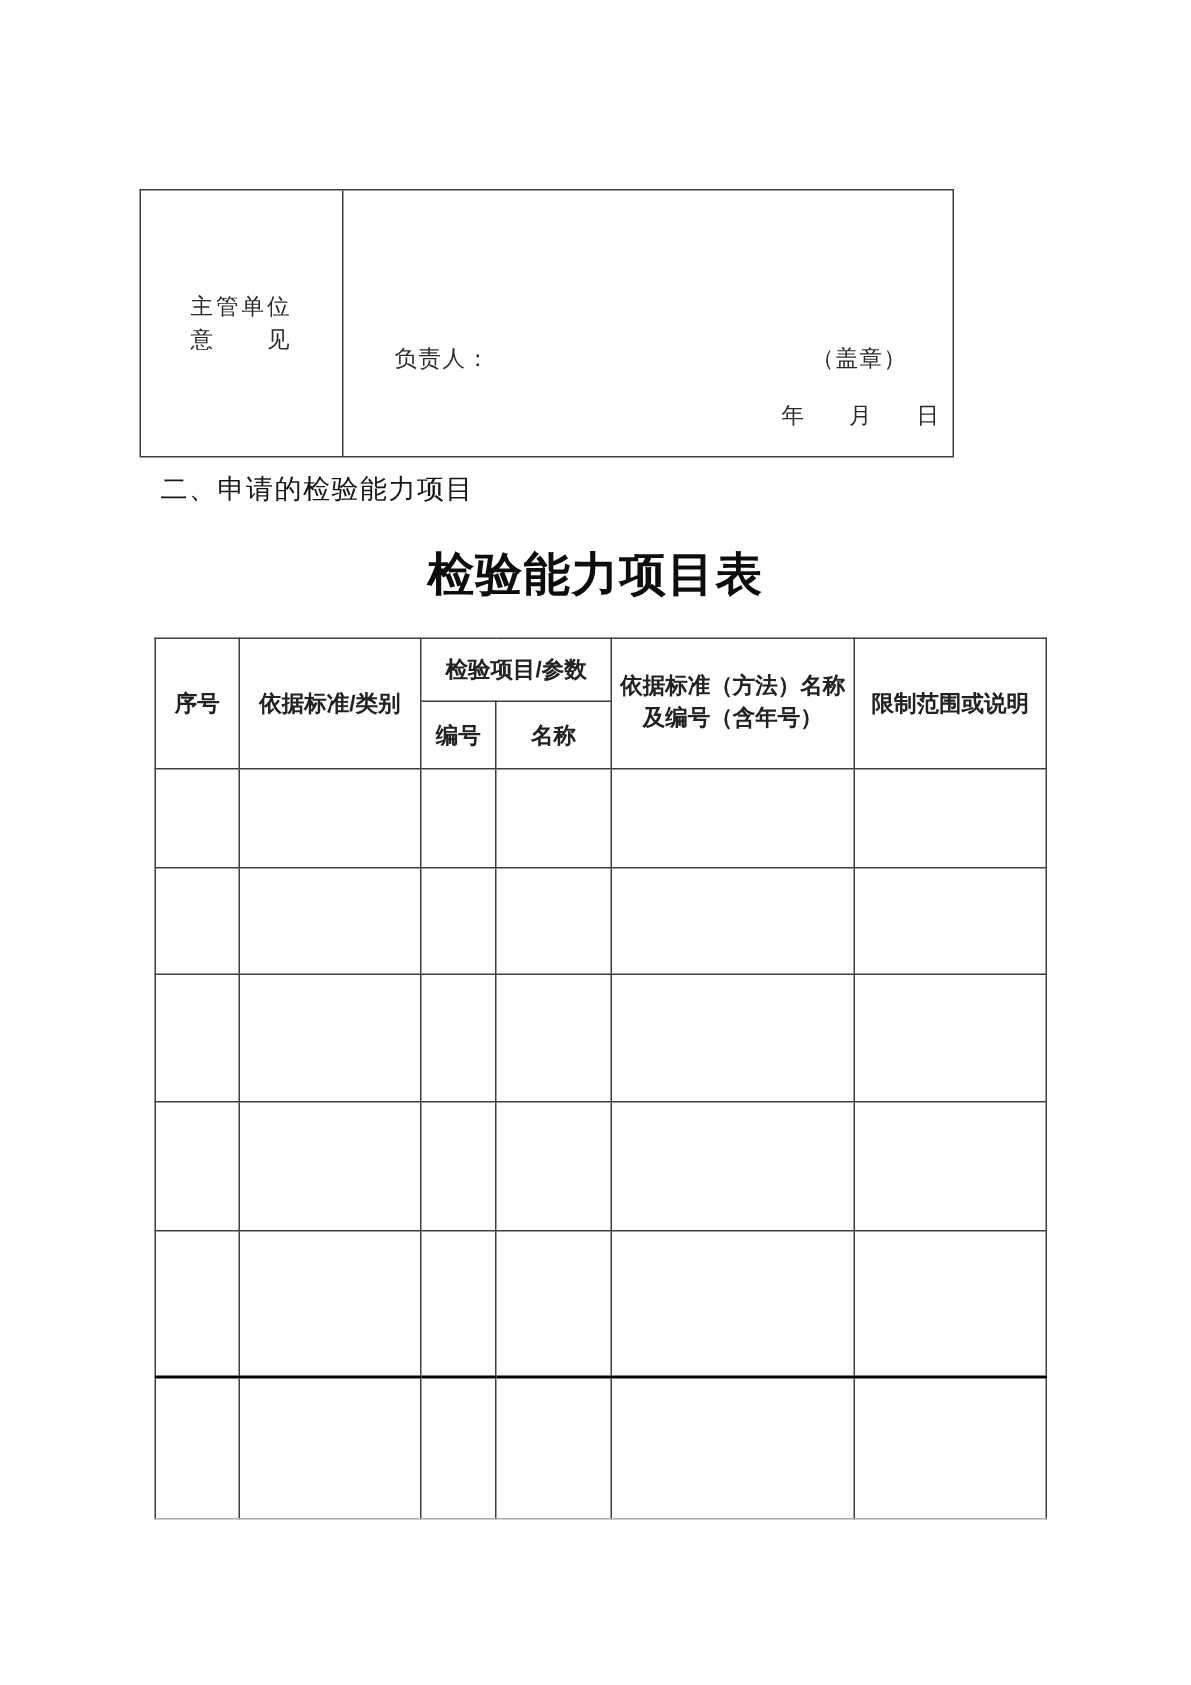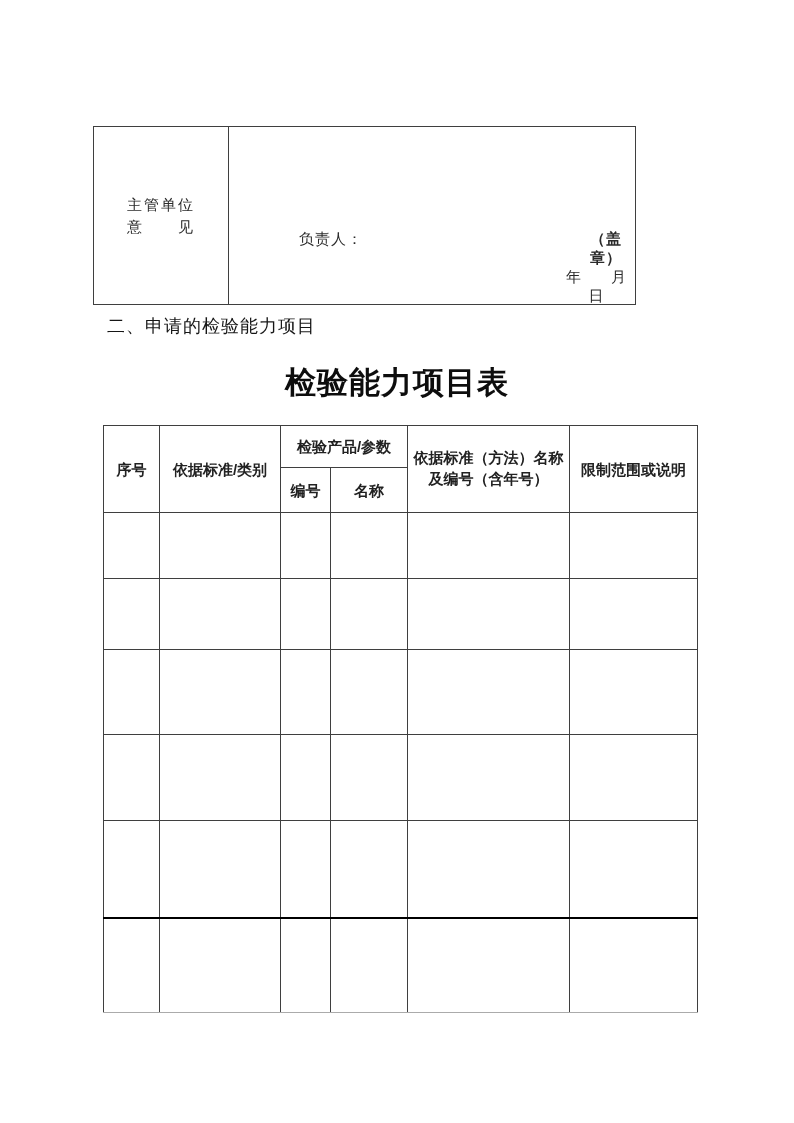--- a/index.html
+++ b/index.html
@@ -22,21 +22,20 @@
     overflow: hidden;
   }
 
   
   .approval-box {
     position: absolute;
     left: 93px; top: 126px;
     width: 543px; height: 179px;
     border: 1.5px solid var(--border);
     display: flex;
-    gap: 36px;
   }
   .approval-left {
     width: 135px;
     border-right: 1.5px solid var(--border);
     display: flex;
     flex-direction: column;
     justify-content: center;
     align-items: center;
     font-size: 15px;
     letter-spacing: 2px;
@@ -44,21 +43,21 @@
     color: #2a2a2a;
   }
   .approval-right {
     position: relative;
     flex: 1;
     font-size: 15px;
     color: #2a2a2a;
     text-align: center;
   }
   .responsible-label { position: absolute; left: 34px;  top: 103px; letter-spacing: 1px; }
-  .seal-label        { position: absolute; left: 312px; top: 103px; letter-spacing: 1px; font-weight: bold; }
+  .seal-label        { position: absolute; left: 312px; top: 103px; letter-spacing: 1px; }
   .date-label        { position: absolute; left: 292px; top: 141px; }
 
   
   .section-heading {
     position: absolute;
     left: 107px; top: 314px;
     font-family: "Liberation Sans", "DejaVu Sans", sans-serif;
     font-weight: normal;
     font-size: 18px;
     letter-spacing: 1px;
@@ -137,21 +136,21 @@
       <col style="width:121px">
       <col style="width:50px">
       <col style="width:77px">
       <col style="width:162px">
       <col style="width:128px">
     </colgroup>
     <thead>
       <tr class="row-h1">
         <th rowspan="2">序号</th>
         <th rowspan="2">依据标准/类别</th>
-        <th colspan="2">检验产品/参数</th>
+        <th colspan="2">检验项目/参数</th>
         <th rowspan="2" class="th-standard">依据标准（方法）名称
 及编号（含年号）</th>
         <th rowspan="2">限制范围或说明</th>
       </tr>
       <tr class="row-h2">
         <th>编号</th>
         <th>名称</th>
       </tr>
     </thead>
     <tbody>

